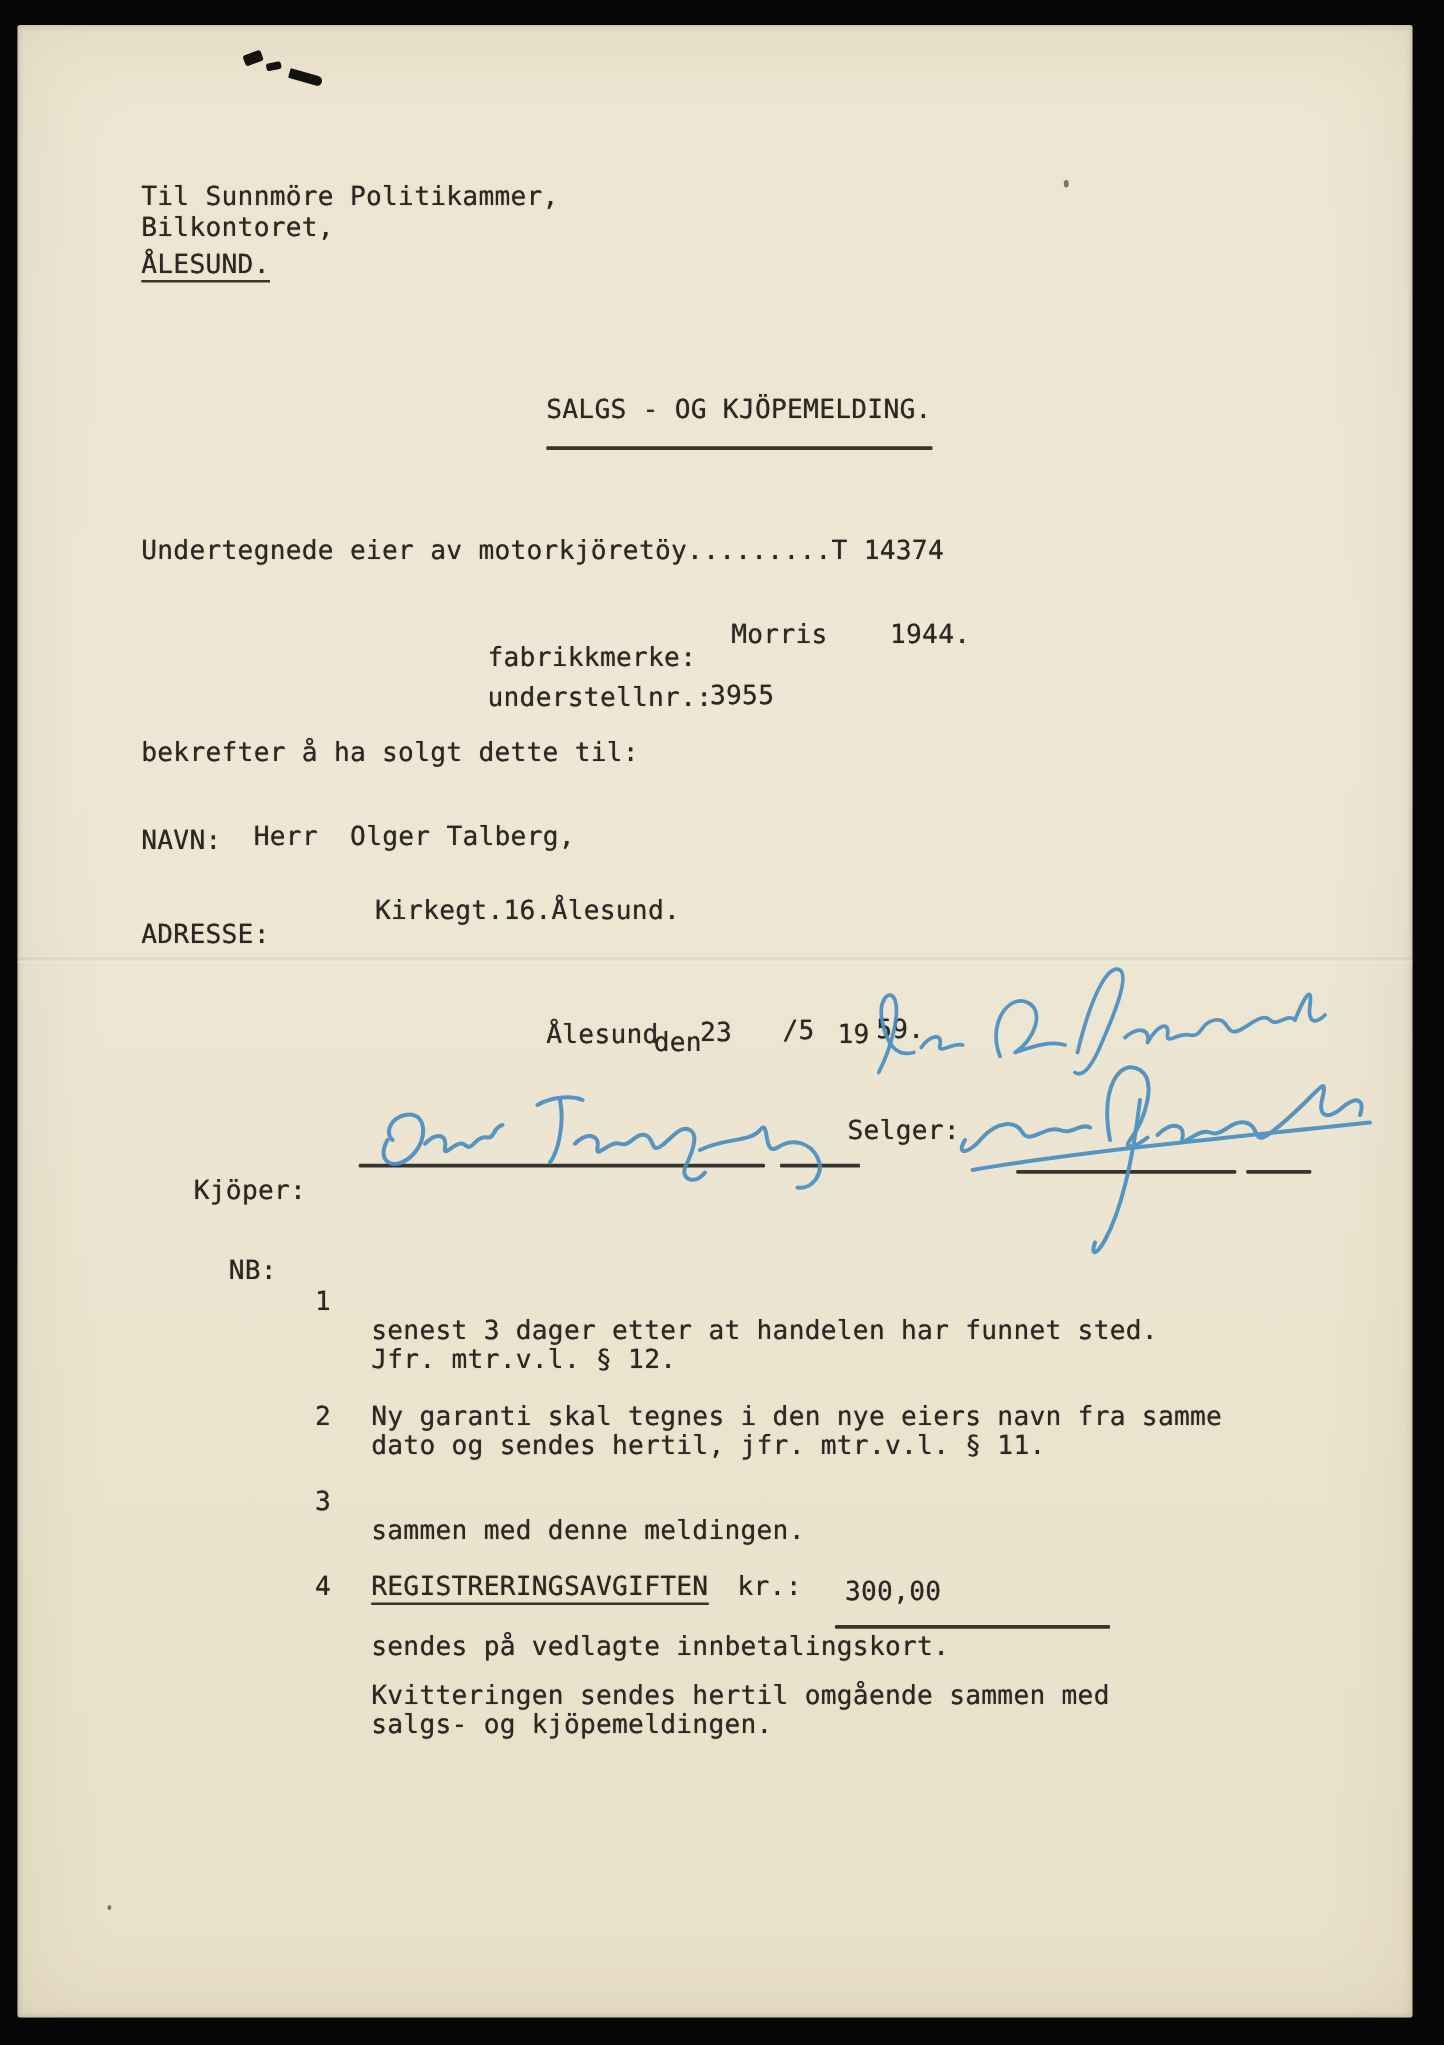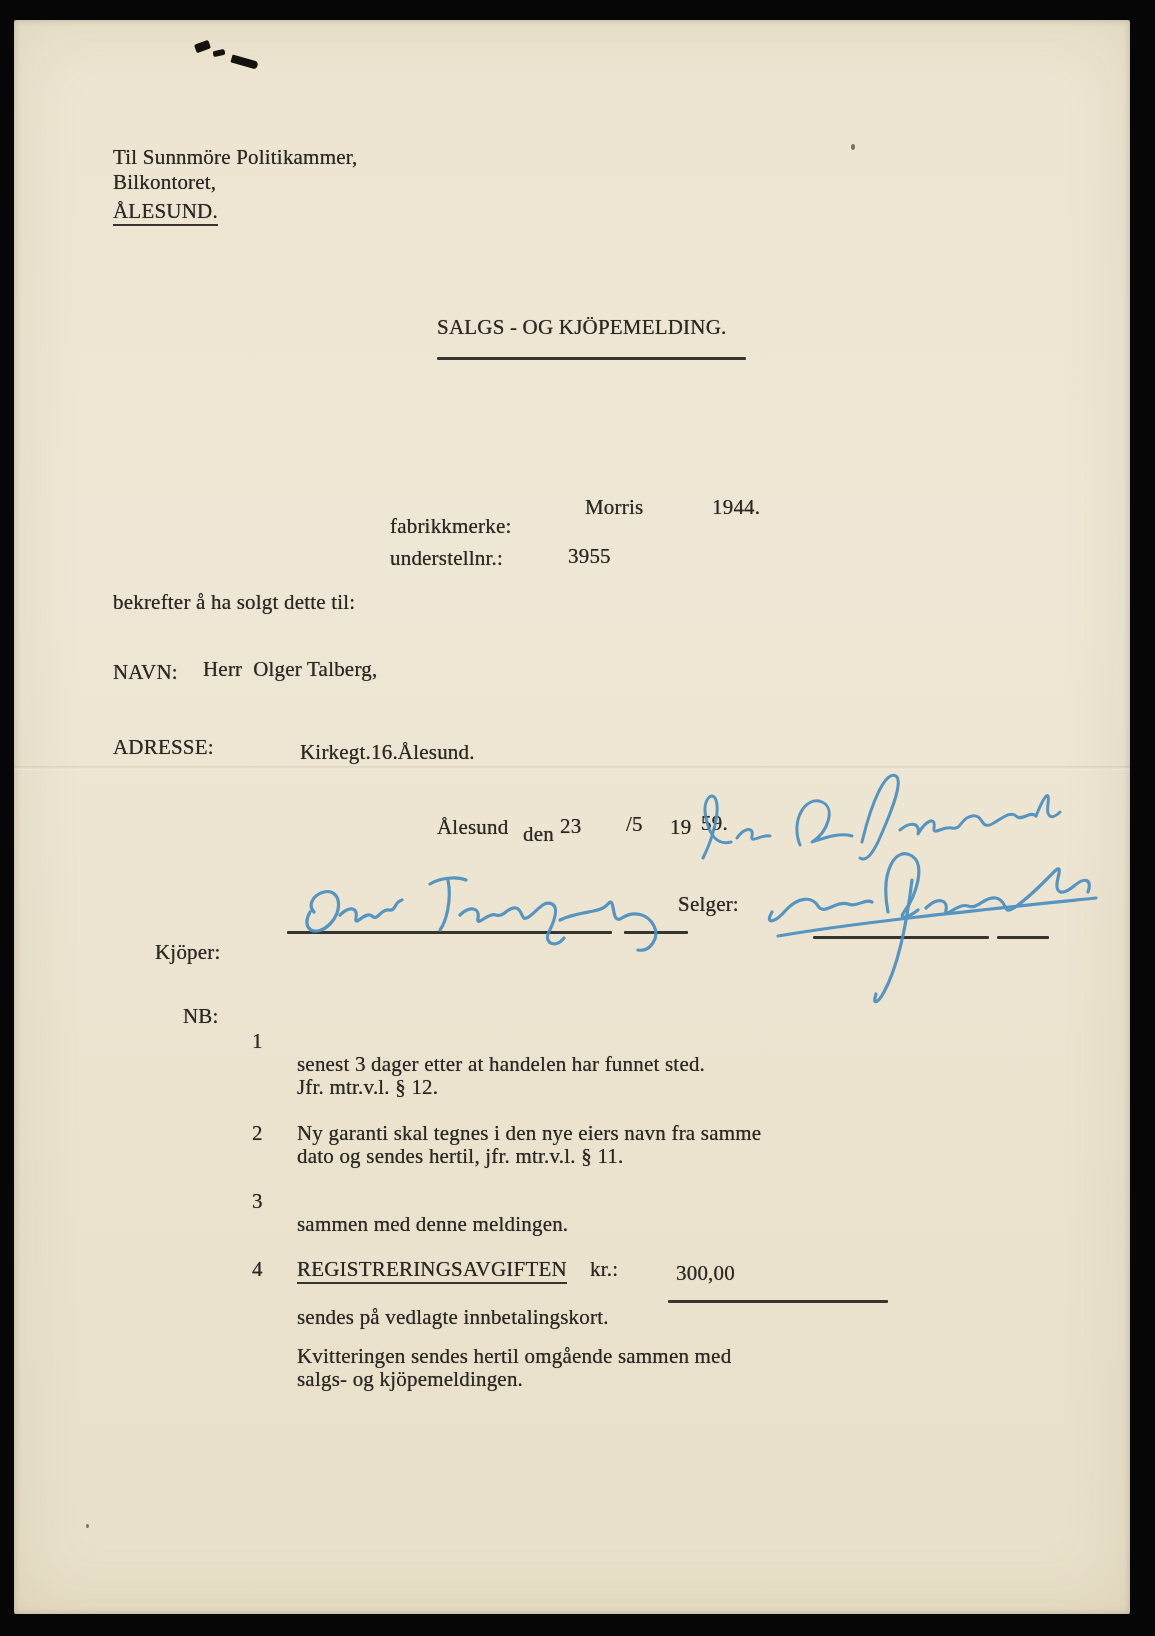--- a/index.html
+++ b/index.html
@@ -7,21 +7,21 @@
     width:1155px;height:1636px;position:relative;overflow:hidden;
     background:#060606;
     font-family:"DejaVu Sans Mono","Liberation Mono",monospace;
   }
   .paper{
     position:absolute;left:14px;top:20px;width:1116px;height:1594px;
     background:linear-gradient(180deg,#ede5d1 0%,#eee7d5 35%,#eae2cc 80%,#e9e0c9 100%);
     box-shadow:inset 0 0 70px rgba(120,100,60,0.13), inset 0 0 6px rgba(60,50,30,0.25);
     overflow:hidden;border-radius:2px;
   }
-  .content{position:absolute;left:-14px;top:-20px;width:1141px;height:1636px;font-family:Liberation Serif, serif;}
+  .content{position:absolute;left:-14px;top:-20px;width:1141px;height:1636px;}
   .tl{
     position:absolute;white-space:pre;font-size:21px;line-height:24px;
     color:#2b2824;letter-spacing:0.2px;
     text-shadow:0 0 0.7px rgba(43,40,36,0.75);
   }
   .ul{border-bottom:2px solid rgba(35,32,28,0.9);padding-bottom:1px;}
   .rule{position:absolute;background:rgba(30,28,24,0.88);height:3px;border-radius:1px;}
   .crease{
     position:absolute;left:0;width:1155px;height:4px;
     background:linear-gradient(180deg,rgba(95,82,58,0.12) 0%,rgba(95,82,58,0.05) 45%,rgba(255,255,255,0.30) 100%);
@@ -43,31 +43,32 @@
     <div class="speck" style="left:851px;top:144px;width:4px;height:6px;"></div>
     <div class="speck" style="left:86px;top:1524px;width:3px;height:4px;"></div>
 
     <div class="tl" style="left:113px;top:145px;">Til Sunnmöre Politikammer,</div>
     <div class="tl" style="left:113px;top:170px;">Bilkontoret,</div>
     <div class="tl" style="left:113px;top:199px;"><span class="ul">ÅLESUND.</span></div>
 
     <div class="tl" style="left:437px;top:315px;">SALGS - OG KJÖPEMELDING.</div>
     <div class="rule" style="left:437px;top:357px;width:309px;"></div>
 
+    <div class="tl" style="left:113px;top:428px;">Undertegnede eier av motorkjöretöy.........T 14374</div>
     <div class="tl" style="left:390px;top:497px;margin-top:17px;">fabrikkmerke:</div>
     <div class="tl" style="left:585px;top:495px;">Morris</div>
     <div class="tl" style="left:712px;top:495px;">1944.</div>
     <div class="tl" style="left:390px;top:546px;">understellnr.:</div>
     <div class="tl" style="left:568px;top:544px;">3955</div>
     <div class="tl" style="left:113px;top:590px;">bekrefter å ha solgt dette til:</div>
 
     <div class="tl" style="left:113px;top:660px;">NAVN:</div>
     <div class="tl" style="left:203px;top:657px;">Herr  Olger Talberg,</div>
     <div class="tl" style="left:113px;top:735px;">ADRESSE:</div>
-    <div class="tl" style="left:300px;top:740px;">Kirkegt.16.Ålesund.</div>
+    <div class="tl" style="left:300px;top:716px;">Kirkegt.16.Ålesund.</div>
 
     <div class="crease" style="top:766px;"></div>
 
     <div class="tl" style="left:437px;top:815px;">Ålesund</div>
     <div class="tl" style="left:523px;top:822px;">den</div>
     <div class="tl" style="left:560px;top:814px;">23</div>
     <div class="tl" style="left:626px;top:812px;">/5</div>
     <div class="tl" style="left:670px;top:815px;">19</div>
     <div class="tl" style="left:701px;top:811px;">59.</div>
 

